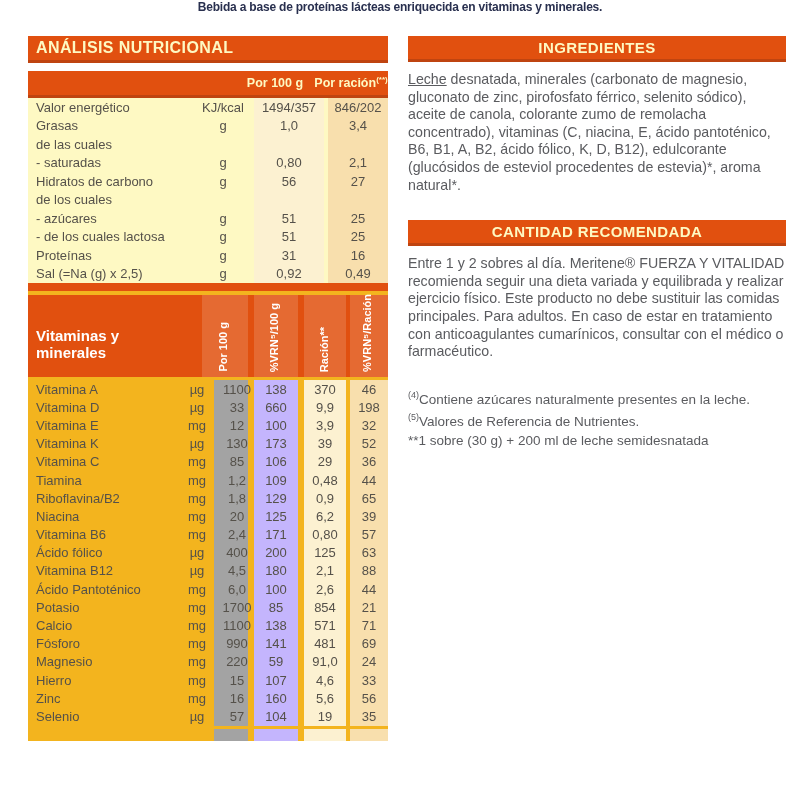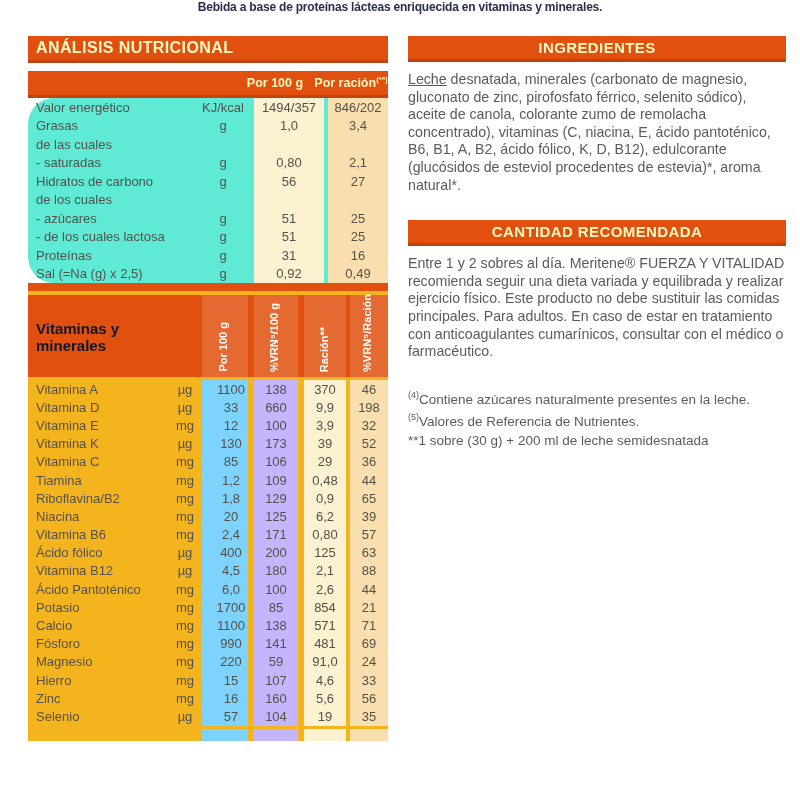--- a/index.html
+++ b/index.html
@@ -19,54 +19,54 @@
 
   
   .colhead-bar { height:27px; margin-top:8px; display:flex; align-items:center;
                  font-size:12.5px; }
   .colhead-bar .spacer { flex:1; }
   .colhead-bar .ch1 { width:70px; text-align:center; }
   .colhead-bar .g4 { width:4px; }
   .colhead-bar .ch2 { width:74px; text-align:center; }
   .colhead-bar sup { font-size:8px; }
 
-  .nrows { background:#5eead4;border-radius:26px; }
+  .nrows { background:#fef9c3; }
   .nrow { display:flex; height:18.5px; align-items:center; font-size:13px; color:#55514a; }
   .nrow .name { flex:1; padding-left:8px; white-space:nowrap; }
   .nrow .unit { width:62px; text-align:center; }
   .nrow .v1 { width:70px; height:100%; background:#fcf1d1; text-align:center;
               display:flex; align-items:center; justify-content:center; }
   .nrow .gap { width:4px; height:100%; }
   .nrow .v2 { width:60px; height:100%; background:#f8dfad; text-align:center;
               display:flex; align-items:center; justify-content:center; }
 
   .tdivider { height:8px; background:#e1500f; }
   .tdivider-gap { height:4px; background:#f3b41e; }
 
   .vhead { position:relative; height:82px; background:#e1500f; border:none; }
   .vhead .band { position:absolute; top:0; bottom:0; background:rgba(255,255,255,0.15); }
   .vhead .band.b1 { left:174px; width:46px; }
   .vhead .band.b2 { left:226px; width:44px; }
   .vhead .band.b3 { left:276px; width:42px; }
   .vhead .band.b4 { left:322px; width:38px; }
-  .vhead .vtitle { position:absolute; left:8px; top:25px; color:#0f172a; font-weight:bold;
+  .vhead .vtitle { position:absolute; left:8px; top:32px; color:#ffffff; font-weight:bold;
                    font-size:15px; width:120px; line-height:17px; }
   .vcol-label { position:absolute; bottom:5px; color:#fff; font-weight:bold; font-size:11px;
                 writing-mode:vertical-rl; transform:rotate(180deg); white-space:nowrap; }
   .vcol-label.c1 { left:189px; }
   .vcol-label.c2 { left:240px; }
   .vcol-label.c3 { left:290px; }
   .vcol-label.c4 { left:333px; }
 
   .vrows { background:#f3b41e; padding-top:3px; }
   .vrow { display:flex; height:18.2px; align-items:center; font-size:13px; color:#55514a; }
   .vrow .name { flex:1; padding-left:8px; white-space:nowrap; }
   .vrow .unit { width:34px; text-align:center; }
   .vrow .c { height:100%; display:flex; align-items:center; justify-content:center; }
-  .vrow .v1 { width:46px; background:#7dd3fc;padding-left:12px; }
+  .vrow .v1 { width:34px; background:#a3a3a3;padding-left:12px; }
   .vrow .v2 { width:44px; background:#c4b5fd; }
   .vrow .v3 { width:42px; background:#fcf1d1; }
   .vrow .v4 { width:38px; background:#f8dfad; }
   .vrow .g6 { width:6px; height:100%; }
   .vrow .g4 { width:4px; height:100%; }
   .vrow.filler { height:12px; }
 
   
   .body-text { margin-top:9px; font-size:14.2px; line-height:17.6px; color:#5a5b5f; }
   .body-text .allergen { text-decoration:underline; }

